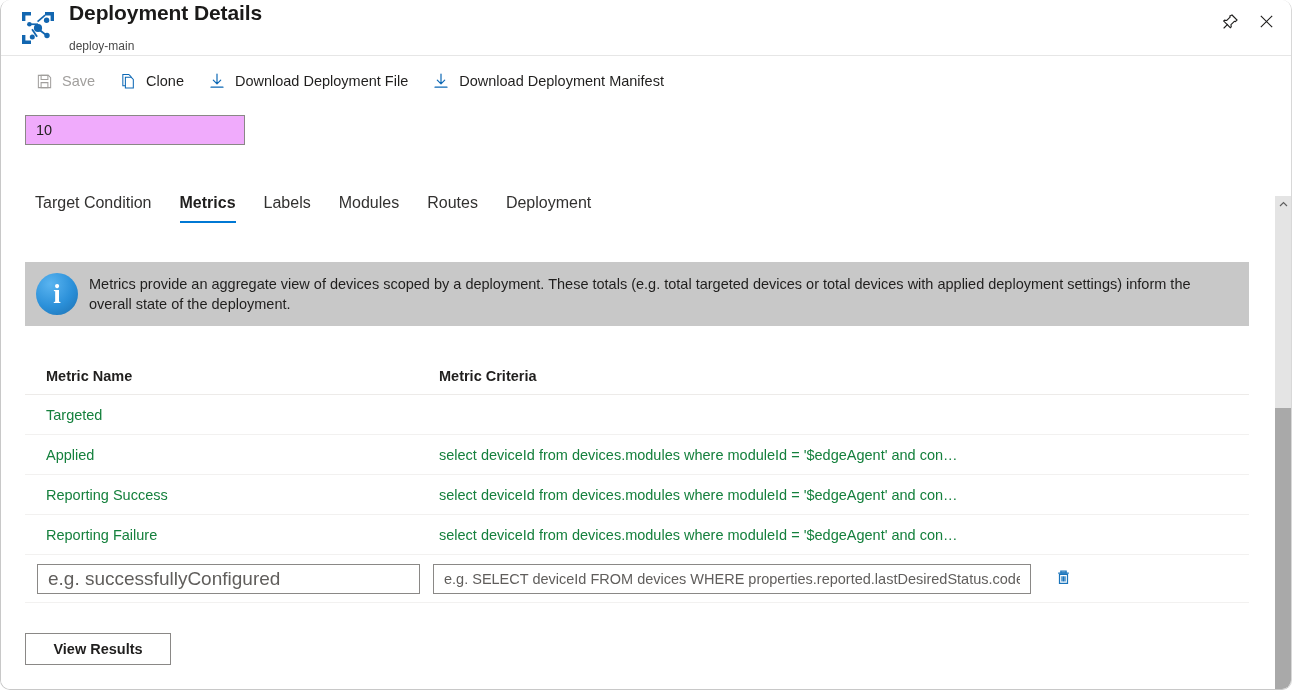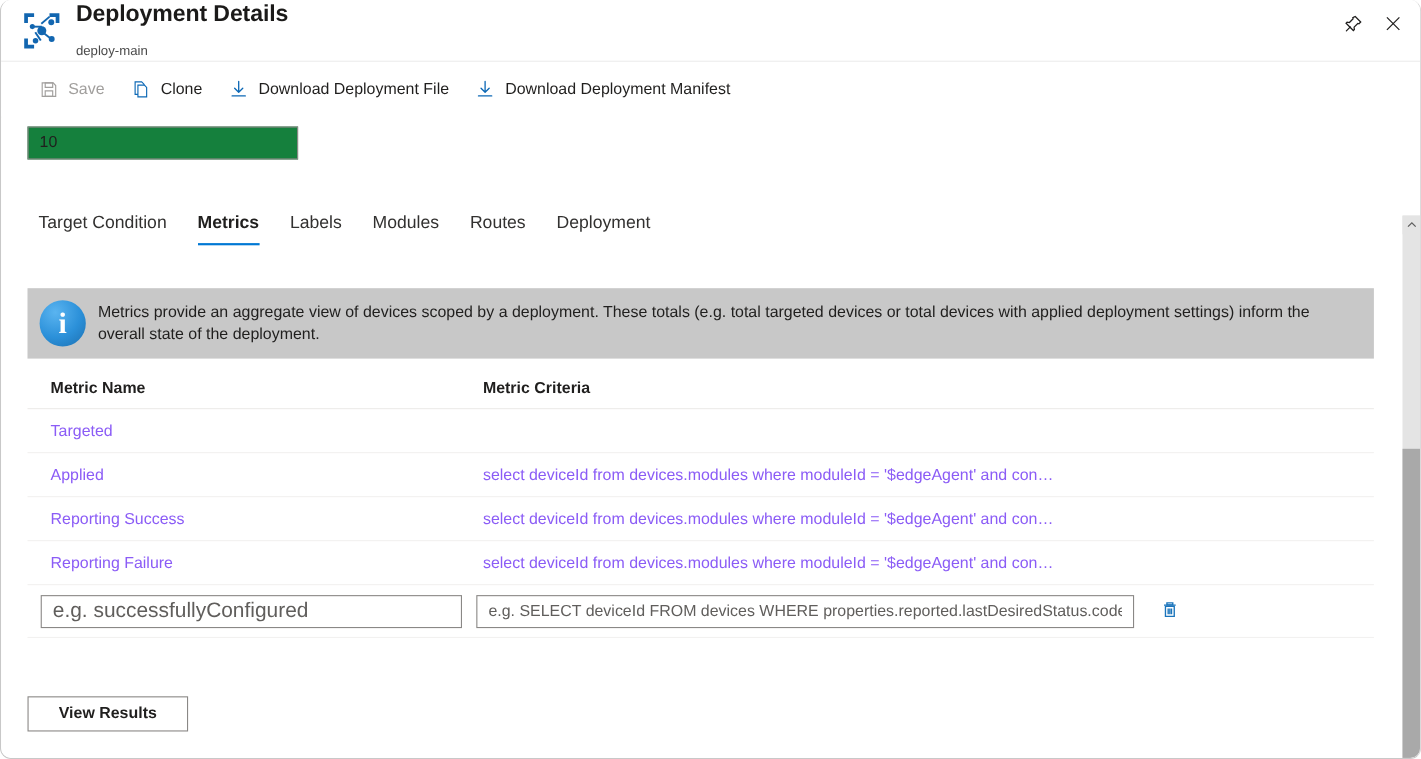--- a/index.html
+++ b/index.html
@@ -77,22 +77,22 @@
     background: #ffffff;
   }
   .content {
     position: absolute;
     left: 0; top: 0; right: 24px; bottom: 0;
     padding: 0 0 0 24px;
     overflow: hidden;
   }
   .num-input {
     position: absolute; left: 24px; top: 17px;
-    width: 246px; height: 30px;
-    border: 1px solid #8a8886; background: #15803d;
+    width: 220px; height: 30px;
+    border: 1px solid #8a8886; background: #f0abfc;
     font-family: "Liberation Sans", sans-serif; font-size: 14.5px;
     color: #201f1e; padding: 0 10px;
   }
 
   
   .tabs {
     position: absolute; left: 24px; top: 96px;
     display: flex; align-items: flex-end; gap: 0;
   }
   .tab {
@@ -131,34 +131,34 @@
     font-family: "Liberation Serif", serif;
     line-height: 1;
   }
   .banner-text {
     flex: 1; padding: 12px 16px 12px 0;
     font-size: 14.5px; line-height: 20px; color: #201f1e;
   }
 
   
   .grid {
-    position: absolute; left: 24px; top: 236px;
+    position: absolute; left: 24px; top: 259px;
     width: 1224px;
   }
   .grid-head {
     display: flex;
     height: 38px; align-items: center;
     border-bottom: 1px solid #edebe9;
     font-size: 14.5px; font-weight: 700; color: #201f1e;
   }
   .grid-row {
     display: flex;
     height: 40px; align-items: center;
     border-bottom: 1px solid #f2f1f0;
-    font-size: 14.5px; color: #8b5cf6;
+    font-size: 14.5px; color: #15803d;
   }
   .col-name { width: 414px; flex: 0 0 414px; padding-left: 21px; }
   .col-criteria { flex: 1 1 auto; padding-right: 16px; overflow: hidden; white-space: nowrap; text-overflow: ellipsis; }
 
   .grid-newrow {
     display: flex; align-items: center;
     height: 48px;
     border-bottom: 1px solid #f2f1f0;
     padding-left: 12px;
   }

